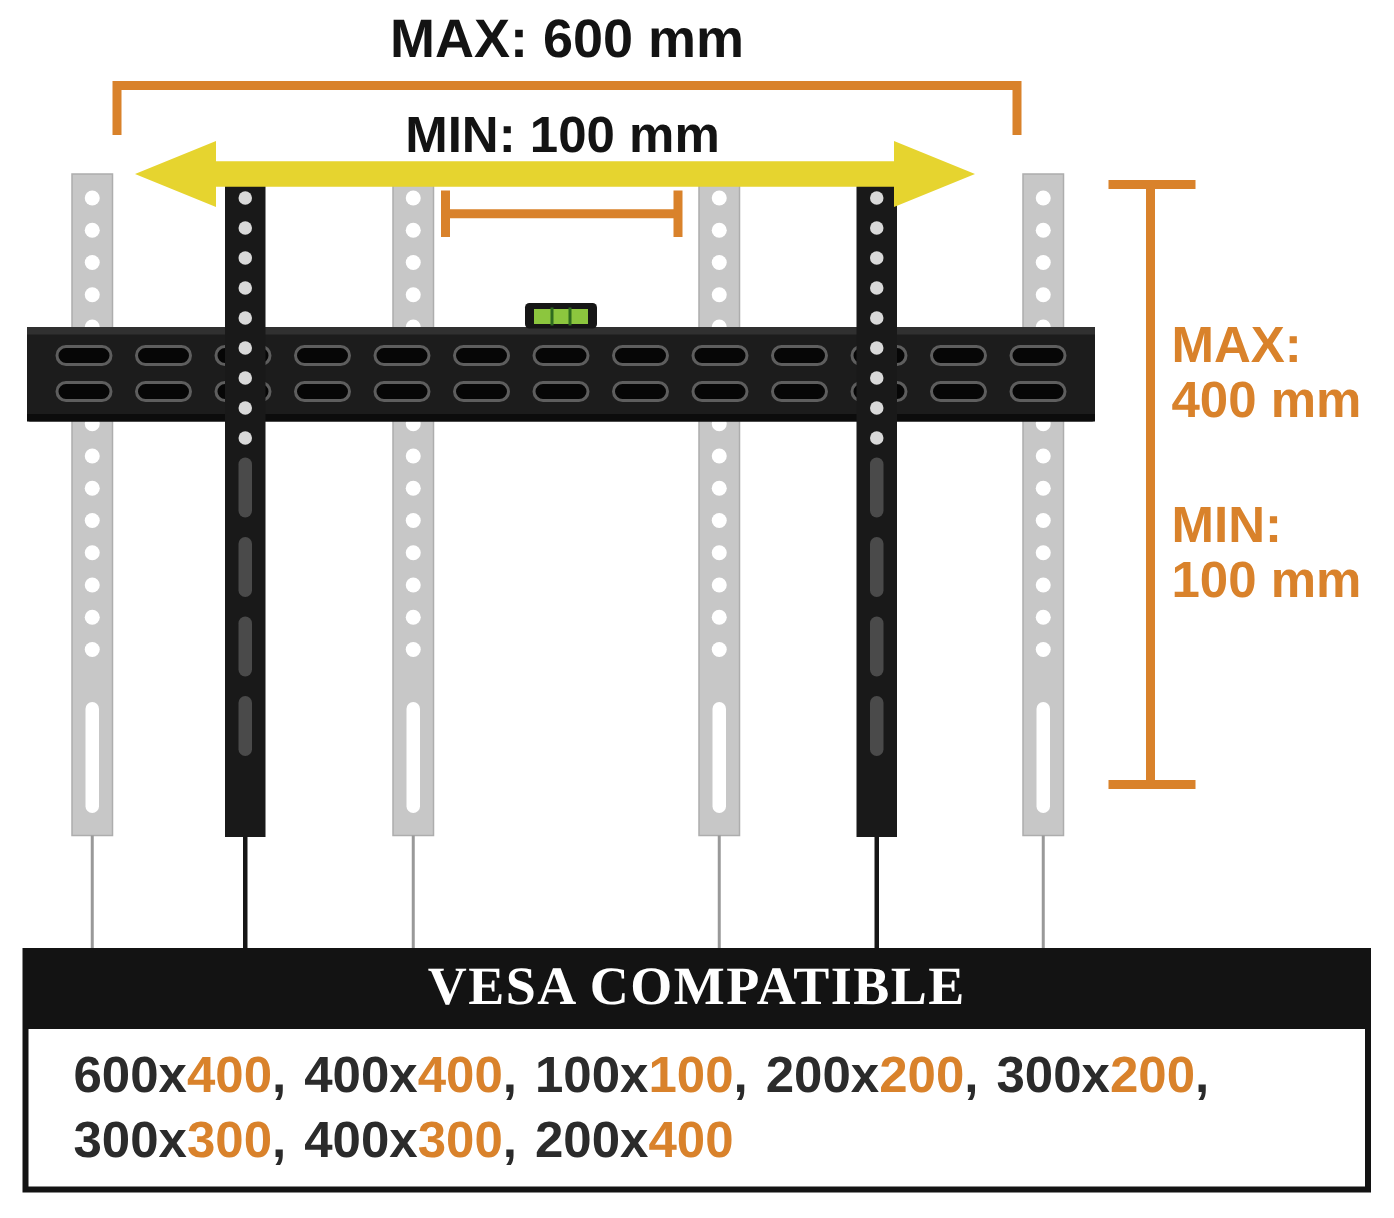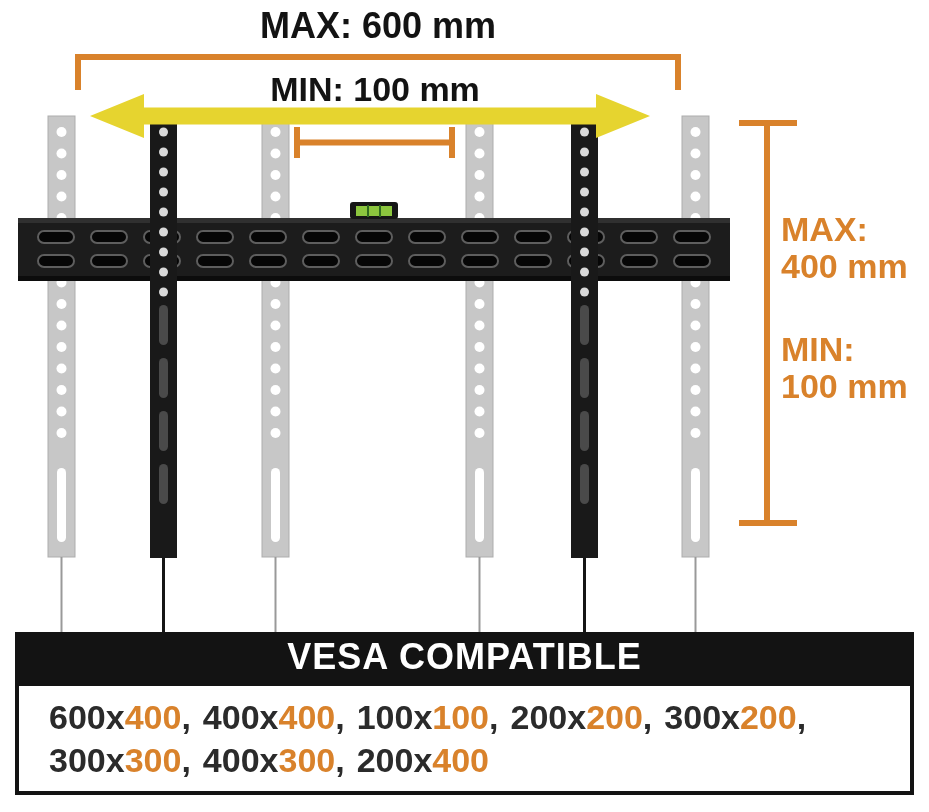--- a/index.html
+++ b/index.html
@@ -8,21 +8,21 @@
     background: #ffffff;
     font-family: "Liberation Sans", sans-serif;
   }
   .stage { position: absolute; inset: 0; }
   .diagram-svg { position: absolute; left: 0; top: 0; }
   .diagram-svg text { font-family: "Liberation Sans", sans-serif; font-weight: 700; }
   .banner {
     position: absolute; left: 15px; top: 632px; width: 899px; height: 50px;
     background: #131313; display: flex; align-items: center; justify-content: center;
   }
-  .banner-title { color: #ffffff; font-size: 36px; font-weight: 700; letter-spacing: 1px; }
+  .banner-title { color: #ffffff; font-size: 36px; font-weight: 700; letter-spacing: 1px; font-family: Liberation Serif, serif; }
   .size-box {
     position: absolute; left: 15px; top: 682px; width: 899px; height: 113px;
     box-sizing: border-box; border: 4px solid #131313; background: #ffffff;
     padding: 10px 0 0 30px;
     font-size: 34px; font-weight: 700; color: #2b2b2b; line-height: 1.26;
   }
   .size-item { display: inline-block; white-space: nowrap; margin-right: 12px; }
   .size-h { color: #D9822B; }
 </style>
 </head>

